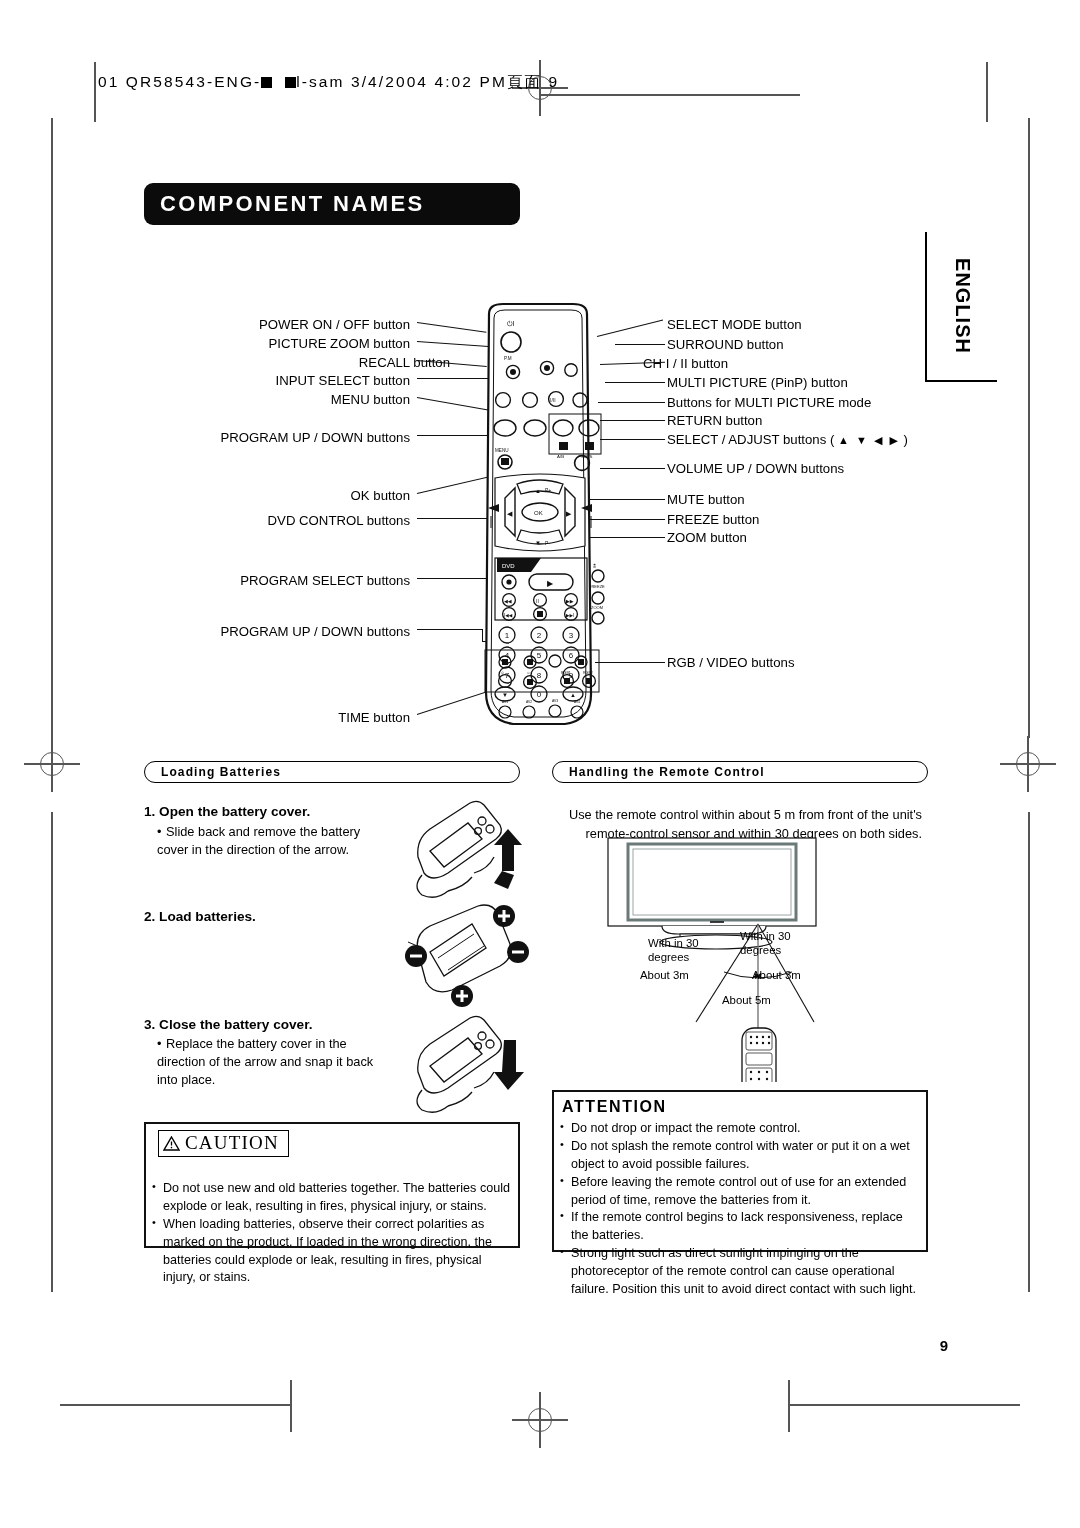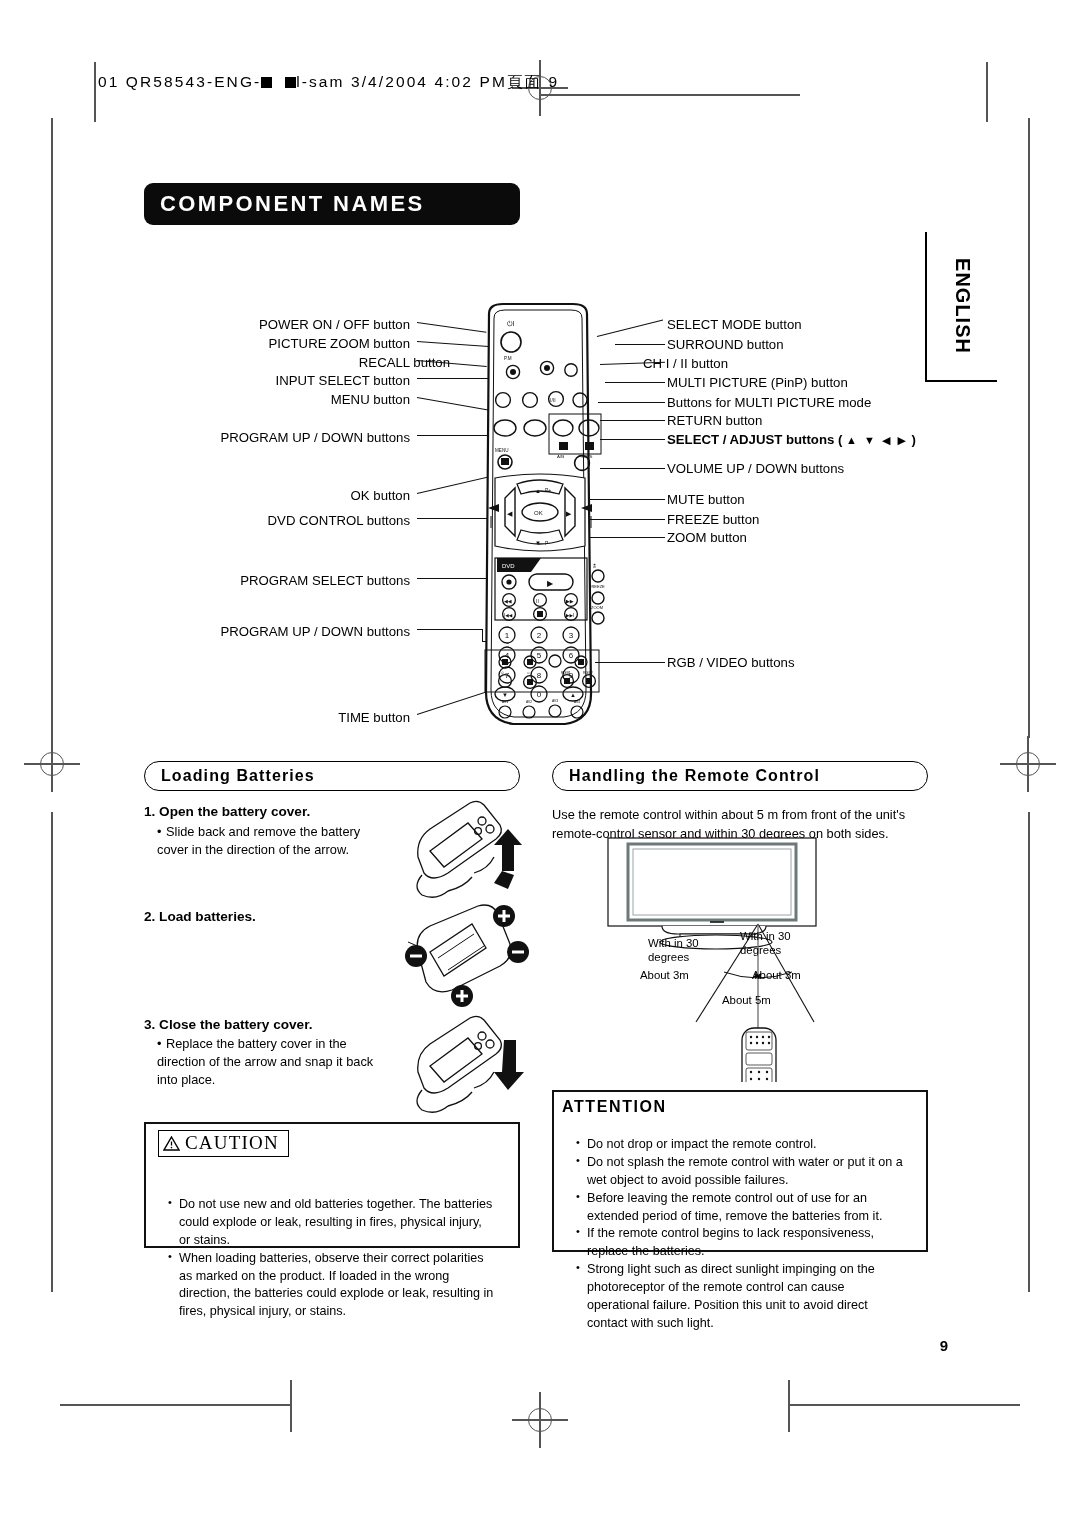--- a/index.html
+++ b/index.html
@@ -57,44 +57,44 @@
 
   
   .lead{position:absolute;background:#111;height:1px;transform-origin:0 50%;}
   .leadv{position:absolute;background:#111;width:1px;}
 
   
   .remote-wrap{position:absolute;left:455px;top:300px;width:170px;height:430px;}
 
   
   .sec{
-    position:absolute;height:30px;border:1.6px solid #000;border-radius:17px;
+    position:absolute;height:22px;border:1.6px solid #000;border-radius:17px;
     box-sizing:border-box;display:flex;align-items:center;padding-left:16px;
-    font-size:16px;font-weight:bold;letter-spacing:1.1px;
+    font-size:12px;font-weight:bold;letter-spacing:1.1px;
   }
 
   
   .step-h{position:absolute;font-size:13.6px;font-weight:bold;}
   .step-b{position:absolute;font-size:12.8px;line-height:1.42;}
   .step-b .bl{display:inline-block;width:9px;}
   .body-p{position:absolute;font-size:12.8px;line-height:1.45;}
 
   
   .box{position:absolute;border:2px solid #111;box-sizing:border-box;background:#fff;}
   .caution-badge{
     position:absolute;border:1.6px solid #000;padding:1px 9px 2px 4px;
     font-family:"Liberation Serif","DejaVu Serif",serif;
     font-size:19px;letter-spacing:1.2px;display:flex;align-items:center;gap:5px;
   }
   .tri{position:relative;width:17px;height:15px;}
   .tri svg{display:block;}
   .bullets{position:absolute;font-size:12.6px;line-height:1.42;}
   .bullets li{list-style:none;position:relative;padding-left:11px;margin:0 0 0 0;}
   .bullets li:before{content:"\2022";position:absolute;left:0;top:-1px;font-size:11px;}
-  .bullets ul{margin:16px;padding:0;}
+  .bullets ul{margin:0;padding:0;}
   .att-title{position:absolute;font-size:16px;font-weight:bold;letter-spacing:1.6px;}
 
   
   .tv-wrap{position:absolute;left:600px;top:832px;width:300px;height:250px;}
   .diag-lbl{position:absolute;font-size:11.4px;line-height:1.25;white-space:nowrap;}
 
   
   .ill{position:absolute;}
 
   .pageno{position:absolute;right:132px;top:1337px;font-size:15px;font-weight:bold;}
@@ -173,21 +173,21 @@
   <div class="leadv" style="left:482px;top:629px;height:12px;"></div>
   <div class="lead" style="left:482px;top:641px;width:22px;"></div>
   <div class="lead" style="left:417px;top:714px;width:120px;transform:rotate(-18deg);"></div>
 
   <div class="callout" style="left:667px;top:318px;">SELECT MODE button</div>
   <div class="callout" style="left:667px;top:338px;">SURROUND button</div>
   <div class="callout" style="left:643px;top:357px;">CH I / II button</div>
   <div class="callout" style="left:667px;top:376px;">MULTI PICTURE (PinP) button</div>
   <div class="callout" style="left:667px;top:396px;">Buttons for MULTI PICTURE mode</div>
   <div class="callout" style="left:667px;top:414px;">RETURN button</div>
-  <div class="callout" style="left:667px;top:433px;font-weight:bold;">
+  <div class="callout" style="left:667px;top:433px;">
     <span>SELECT / ADJUST buttons (</span>
     <span class="arrowglyph">▲ ▼ ◀ ▶</span>
     <span>)</span>
   </div>
   <div class="callout" style="left:667px;top:462px;">VOLUME UP / DOWN buttons</div>
   <div class="callout" style="left:667px;top:493px;">MUTE button</div>
   <div class="callout" style="left:667px;top:513px;">FREEZE button</div>
   <div class="callout" style="left:667px;top:531px;">ZOOM button</div>
   <div class="callout" style="left:667px;top:656px;">RGB / VIDEO buttons</div>
 
@@ -432,21 +432,21 @@
   <div class="bullets" style="left:152px;top:1180px;width:360px;">
     <ul>
       <li>Do not use new and old batteries together.  The batteries could explode or leak, resulting in fires, physical injury, or stains.</li>
       <li>When loading batteries, observe their correct polarities as marked on the product. If loaded in the wrong direction, the batteries could explode or leak, resulting in fires, physical injury, or stains.</li>
     </ul>
   </div>
 
   <div class="sec" style="left:552px;top:761px;width:376px;">
     <span>Handling the Remote Control</span>
   </div>
-  <div class="body-p" style="left:552px;top:806px;width:370px;">Use the remote control within about 5 m from front of the unit's remote-control sensor and within 30 degrees on both sides.</div>
+  <div class="body-p" style="left:552px;top:806px;width:370px;text-align:right;">Use the remote control within about 5 m from front of the unit's remote-control sensor and within 30 degrees on both sides.</div>
 
   <div class="tv-wrap">
     <svg width="300" height="250" viewBox="0 0 300 250" fill="none" stroke="#111">
 
       <rect x="8" y="6" width="208" height="88" stroke-width="1.2" fill="#fff"></rect>
       <rect x="28" y="12" width="168" height="76" stroke-width="3" stroke="#6b7a78" fill="#fff"></rect>
       <rect x="33" y="17" width="158" height="66" stroke-width="1" stroke="#9aa6a4" fill="#fff"></rect>
 
       <path d="M62 94 Q62 102 78 102 L150 102 Q166 102 166 94" stroke-width="1.2" fill="#fff"></path>
       <rect x="80" y="102" width="72" height="6" stroke-width="1" fill="#fff"></rect>

